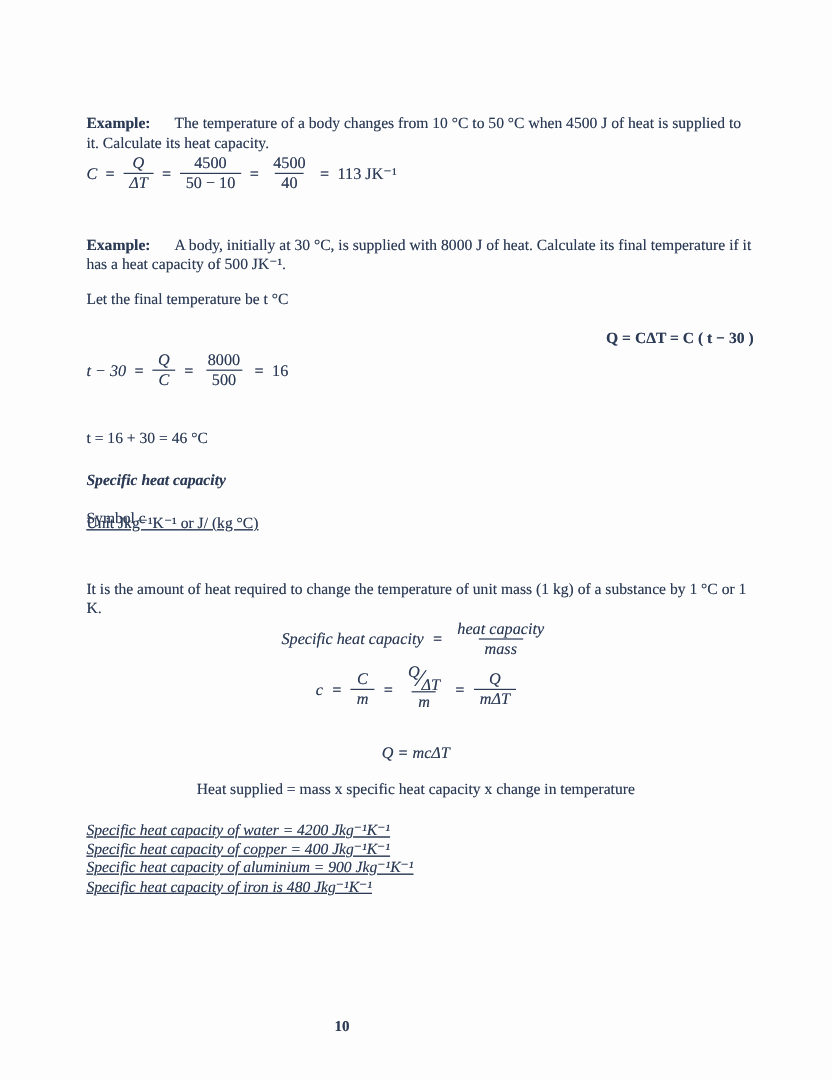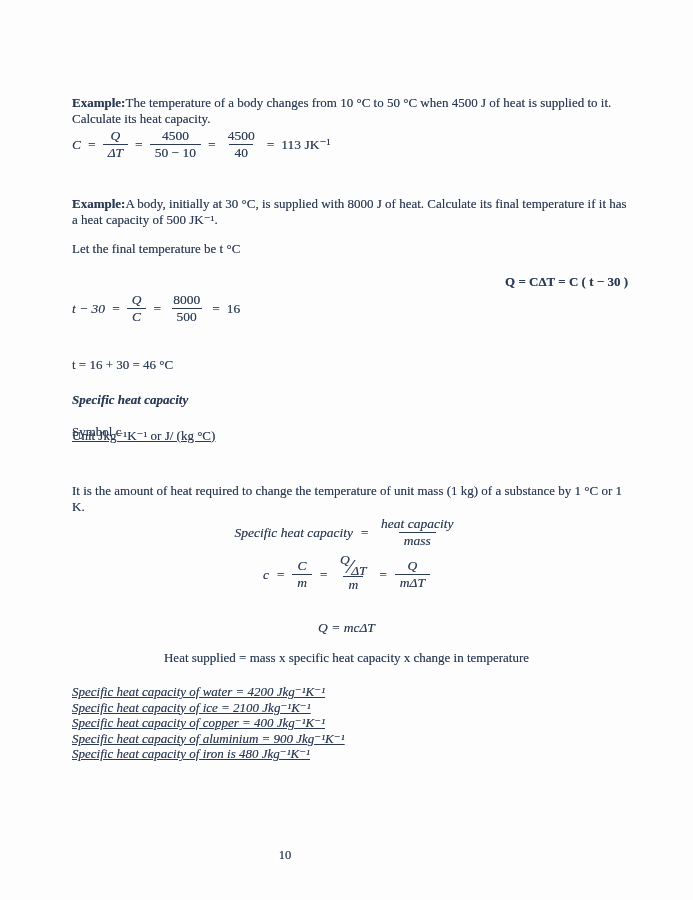--- a/index.html
+++ b/index.html
@@ -6,34 +6,34 @@
   body{
     width:693px;height:900px;background:#fdfdfd;
     font-family:"Liberation Serif","DejaVu Serif",serif;
   }
   .page{
     position:relative;width:693px;height:900px;background:#fdfdfd;
     color:#2b3a55;overflow:hidden;
     text-shadow:0 0 .5px rgba(43,58,85,.55);
   }
   .block{position:absolute;left:72px;width:556px;font-size:13px;line-height:15.5px;}
-  .label{font-weight:bold;margin-right:0;}
+  .label{font-weight:bold;margin-right:20px;}
   .formula{position:absolute;display:flex;align-items:center;gap:7px;font-size:13.5px;}
   .frac{display:inline-flex;flex-direction:column;align-items:center;text-align:center;line-height:1.2;}
   .frac .num,.frac .den{padding:0 5px;}
   .frac .den{border-top:1px solid #2b3a55;}
   .it{font-style:italic;}
   .bold{font-weight:600;}
   .centerwrap{position:absolute;left:0;width:693px;display:flex;justify-content:center;}
   .diag{display:inline-flex;align-items:center;line-height:1;}
   .pos-top{position:relative;top:-6px;}
   .pos-bottom{position:relative;top:5px;}
   .slash{font-size:20px;line-height:1;font-style:normal;margin:0 -1px;}
   .list-line{display:block;font-style:italic;line-height:15.5px;}
-  .pageno{position:absolute;left:0;width:570px;text-align:center;font-size:12.5px;}
+  .pageno{position:absolute;left:0;width:570px;text-align:center;font-size:12.5px;font-weight:bold;}
 </style>
 </head>
 <body>
 
 <div class="page">
 
   <p class="block" style="top:82px;"><span class="label">Example:</span><span>The temperature of a body changes from 10 °C to 50 °C when 4500 J of heat is supplied to it. Calculate its heat capacity.</span></p>
 
   <div class="formula" style="top:128px;left:72px;">
     <span class="it">C</span>
@@ -126,21 +126,20 @@
   <div class="centerwrap it" style="top:620px;font-size:13.5px;">
     <span>Q = mcΔT</span>
   </div>
 
   <div class="centerwrap" style="top:650px;font-size:13px;justify-content:center;">
     <span>Heat supplied = mass x specific heat capacity x change in temperature</span>
   </div>
 
   <div class="block" style="top:684px;text-decoration:underline;">
     <span class="list-line">Specific heat capacity of water = 4200 Jkg⁻¹K⁻¹</span>
-    <span class="list-line">Specific heat capacity of ice = 2100 Jkg⁻¹K⁻¹</span>
     <span class="list-line">Specific heat capacity of copper = 400 Jkg⁻¹K⁻¹</span>
     <span class="list-line">Specific heat capacity of aluminium = 900 Jkg⁻¹K⁻¹</span>
     <span class="list-line">Specific heat capacity of iron is 480 Jkg⁻¹K⁻¹</span>
   </div>
 
   <div class="pageno" style="top:848px;">10</div>
 
 </div>
 
 </body></html>

